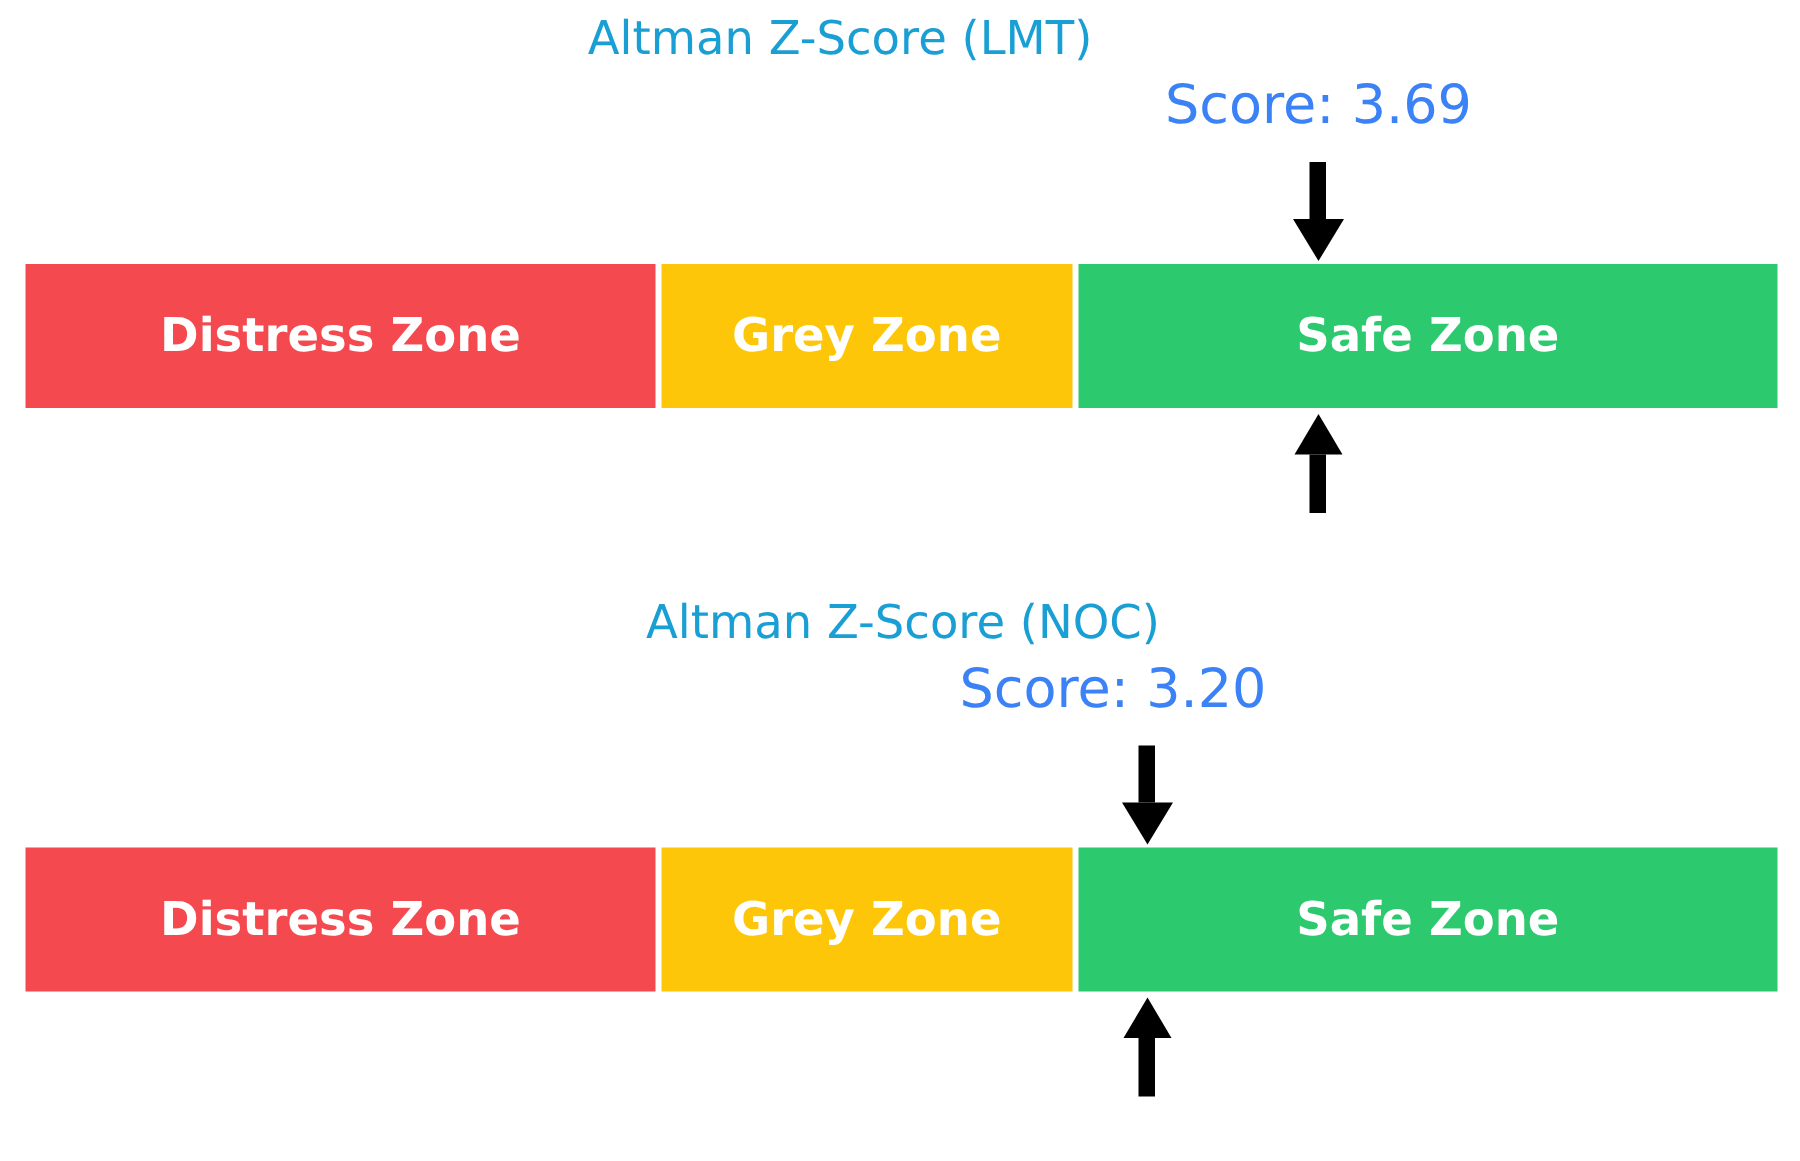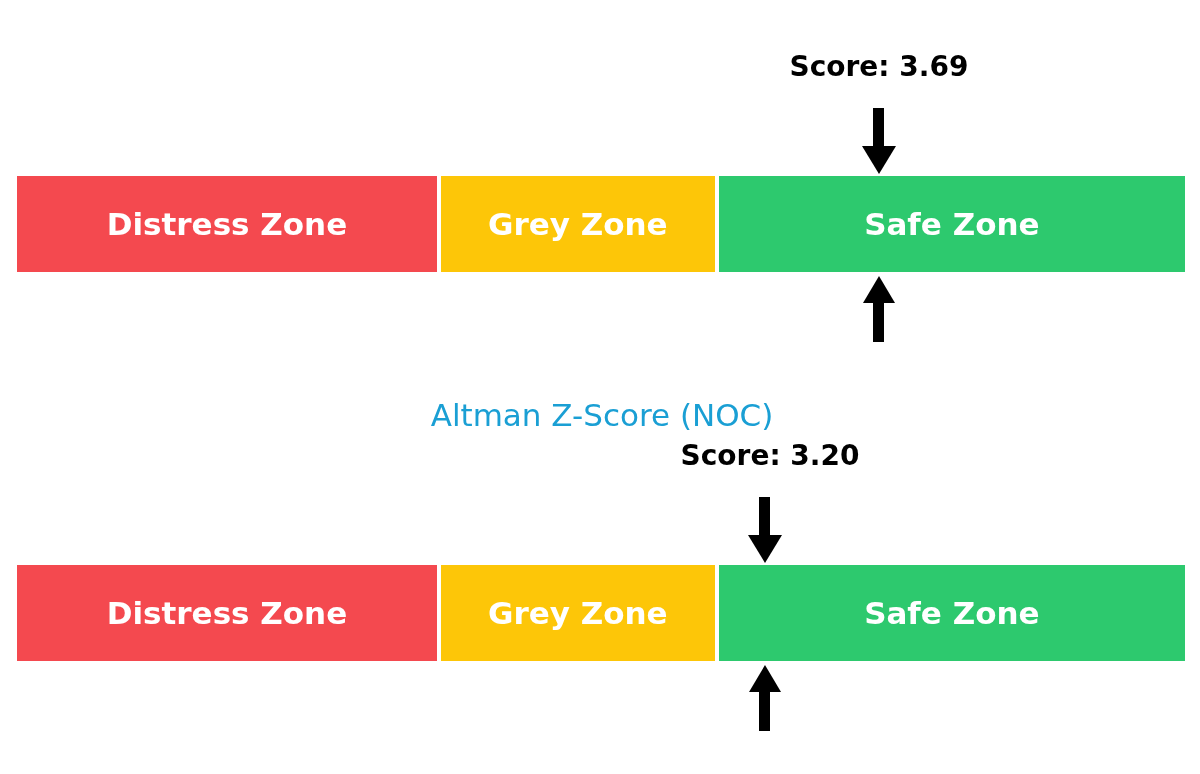--- a/index.html
+++ b/index.html
@@ -24,23 +24,23 @@
     width: 1120px;
     text-align: center;
     font-size: 31px;
     font-weight: 400;
     letter-spacing: 0px;
   }
   .score-label {
     position: absolute;
     top: 50px;
     transform: translateX(-50%);
-    font-size: 28px;
-    font-weight: bold;
-    color: #000000;
+    font-size: 36px;
+    font-weight: normal;
+    color: #3b82f6;
     white-space: nowrap;
   }
   .arrow-down {
     position: absolute;
     top: 108px;
     transform: translateX(-50%);
     width: 34px;
     height: 66px;
     display: flex;
     flex-direction: column;
@@ -92,20 +92,21 @@
     white-space: nowrap;
     text-align: right;
   }
 </style>
 </head>
 <body>
 
 <div class="canvas">
 
   <section class="chart" style="top:0px">
+    <div class="chart-title" style="color: rgb(26, 159, 212);">Altman Z-Score (LMT)</div>
     <div class="score-label at-score" style="left: 878.984px;">Score: 3.69</div>
     <div class="arrow-down at-score" style="left: 878.984px;">
       <div class="stem"></div>
       <div class="head"></div>
     </div>
     <div class="zone-bar">
       <div class="zone" style="flex-grow: 1.81; background: rgb(244, 73, 79);">
         <span>Distress Zone</span>
       </div>
       <div class="zone" style="flex-grow: 1.18; background: rgb(253, 198, 8);">
@@ -116,21 +117,21 @@
       </div>
     </div>
     <div class="arrow-up at-score" style="left: 878.984px;">
       <div class="head"></div>
       <div class="stem"></div>
     </div>
   </section>
 
   <section class="chart" style="top:389px">
     <div class="chart-title" style="color: rgb(26, 159, 212); margin-left: 42px;">Altman Z-Score (NOC)</div>
-    <div class="score-label at-score" style="left: 770px;">Score: 3.20</div>
+    <div class="score-label at-score" style="left: 742px;">Score: 3.20</div>
     <div class="arrow-down at-score" style="left: 764.52px;">
       <div class="stem"></div>
       <div class="head"></div>
     </div>
     <div class="zone-bar">
       <div class="zone" style="flex-grow: 1.81; background: rgb(244, 73, 79);">
         <span>Distress Zone</span>
       </div>
       <div class="zone" style="flex-grow: 1.18; background: rgb(253, 198, 8);">
         <span>Grey Zone</span>

